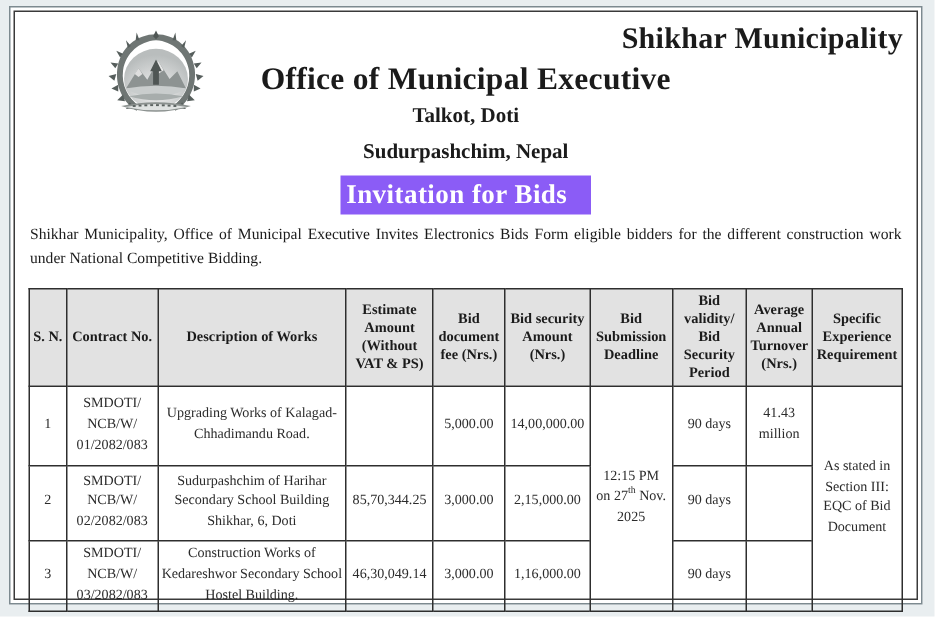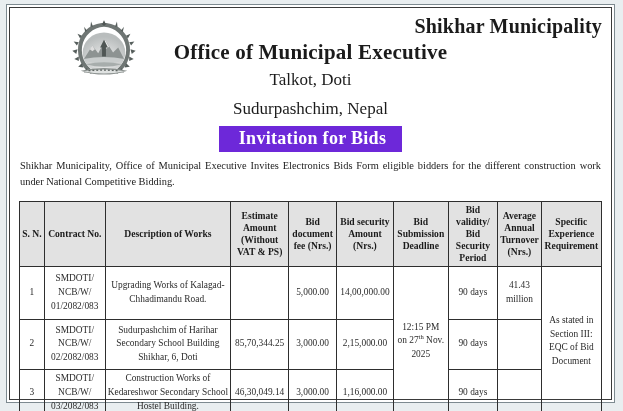--- a/index.html
+++ b/index.html
@@ -59,36 +59,36 @@
     text-align: right;
   }
   .org-name-2 {
     font-size: 21px;
     font-weight: bold;
     letter-spacing: .2px;
     line-height: 1.15;
     margin: 2px 0 0 0;
   }
   .org-addr {
-    font-size: 17px;
-    font-weight: normal;
+    font-size: 14px;
+    font-weight: bold;
     line-height: 1.5;
     margin: 3px 0 0 0;
   }
   .banner-wrap {
     margin-top: 5px;
     text-align: center;
   }
   .banner {
     display: inline-block;
-    background: #6d28d9;
+    background: #8b5cf6;
     color: #ffffff;
     font-size: 18px;
     font-weight: bold;
-    padding: 2px 16px 3px 20px;
+    padding: 2px 16px 3px 4px;
     letter-spacing: .3px;
   }
   .pubdate {
     margin-top: 6px;
     font-size: 13px;
     font-weight: bold;
     text-align: center;
   }
 
   

